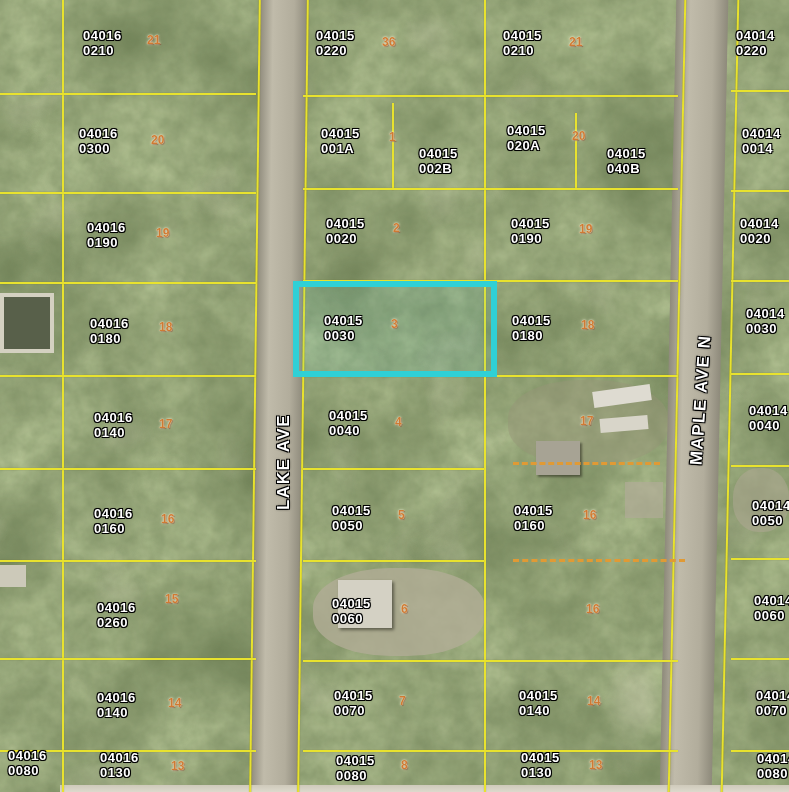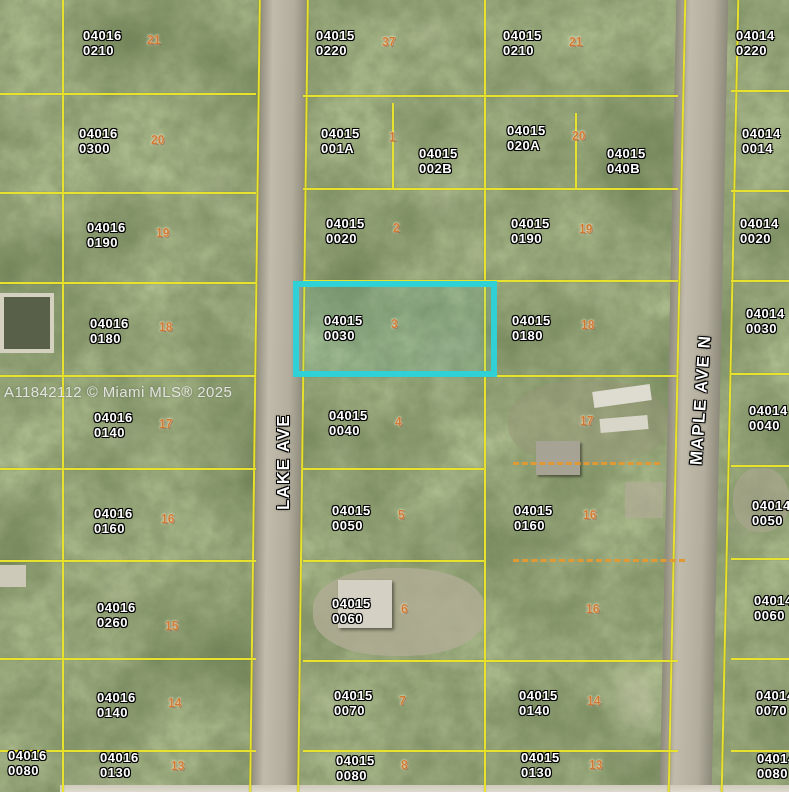--- a/index.html
+++ b/index.html
@@ -256,45 +256,44 @@
   <div class="plabel" style="left:521px;top:750px;">
       <span>04015</span>
       <span>0130</span>
     </div>
   <div class="plabel" style="left:757px;top:751px;">
       <span>04014</span>
       <span>0080</span>
     </div>
 
   <div class="lot" style="left:147px;top:33px;">21</div>
-  <div class="lot" style="left:382px;top:35px;">37</div>
+  <div class="lot" style="left:382px;top:35px;">36</div>
   <div class="lot" style="left:569px;top:35px;">21</div>
   <div class="lot" style="left:151px;top:133px;">20</div>
   <div class="lot" style="left:389px;top:130px;">1</div>
   <div class="lot" style="left:572px;top:129px;">20</div>
   <div class="lot" style="left:156px;top:226px;">19</div>
   <div class="lot" style="left:393px;top:221px;">2</div>
   <div class="lot" style="left:579px;top:222px;">19</div>
   <div class="lot" style="left:159px;top:320px;">18</div>
   <div class="lot" style="left:391px;top:317px;">3</div>
   <div class="lot" style="left:581px;top:318px;">18</div>
   <div class="lot" style="left:159px;top:417px;">17</div>
   <div class="lot" style="left:395px;top:415px;">4</div>
   <div class="lot" style="left:580px;top:414px;">17</div>
   <div class="lot" style="left:161px;top:512px;">16</div>
   <div class="lot" style="left:398px;top:508px;">5</div>
   <div class="lot" style="left:583px;top:508px;">16</div>
-  <div class="lot" style="left:165px;top:619px;">15</div>
+  <div class="lot" style="left:165px;top:592px;">15</div>
   <div class="lot" style="left:401px;top:602px;">6</div>
   <div class="lot" style="left:586px;top:602px;">16</div>
   <div class="lot" style="left:168px;top:696px;">14</div>
   <div class="lot" style="left:399px;top:694px;">7</div>
   <div class="lot" style="left:587px;top:694px;">14</div>
   <div class="lot" style="left:171px;top:759px;">13</div>
   <div class="lot" style="left:401px;top:758px;">8</div>
   <div class="lot" style="left:589px;top:758px;">13</div>
 
   <div class="street" style="left:284px;top:462px;transform:translate(-50%,-50%) rotate(-90deg);">LAKE AVE</div>
   <div class="street" style="left:701px;top:400px;transform:translate(-50%,-50%) rotate(-86deg);">MAPLE AVE N</div>
 
-  <div class="wm" style="left:4px;top:383px;">A11842112 © Miami MLS® 2025</div>
 
 </div>
 
 </body></html>

